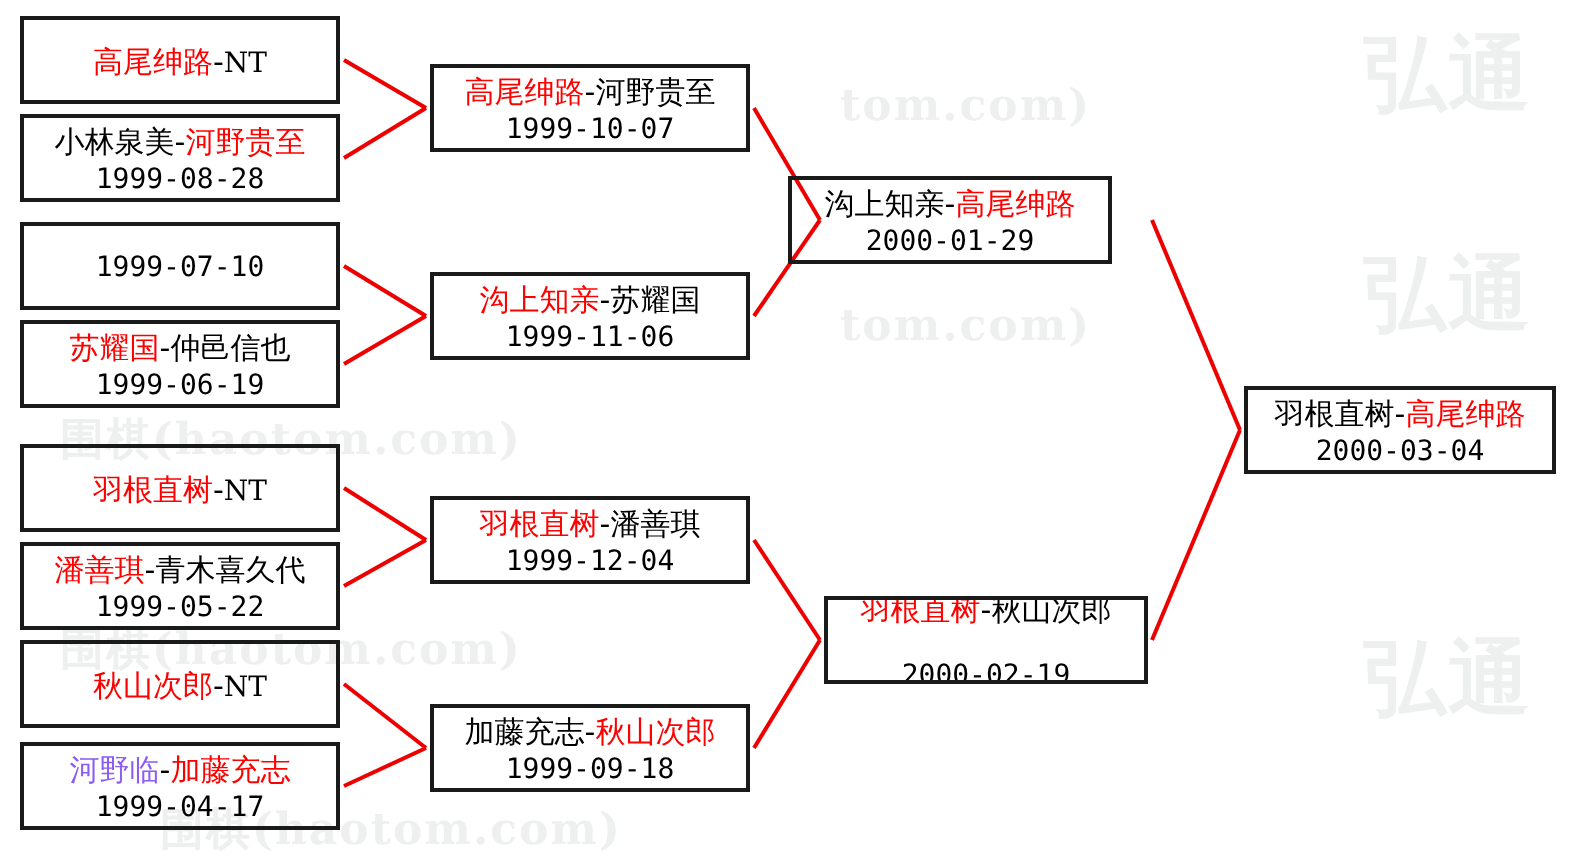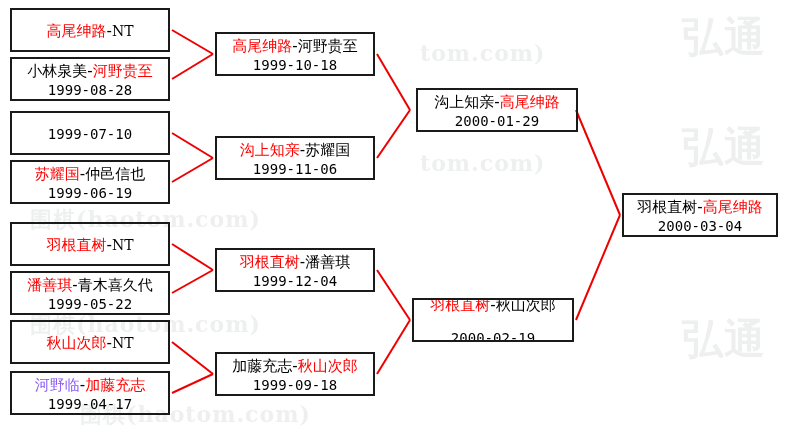--- a/index.html
+++ b/index.html
@@ -140,35 +140,35 @@
       </div>
       <div class="match-box" style="left: 10px; top: 320px; width: 160px; height: 44px; border-color: rgb(26, 26, 26);">
         <div class="players"><span class="p-win" style="color: rgb(255, 0, 0);">秋山次郎</span><span class="p-dash" style="color: rgb(0, 0, 0);">-</span><span class="p-lose nt" style="color: rgb(0, 0, 0);">NT</span></div>
       </div>
       <div class="match-box" style="left: 10px; top: 371px; width: 160px; height: 44px; border-color: rgb(26, 26, 26);">
         <div class="players"><span class="p-lose" style="color: #8b5cf6;">河野临</span><span class="p-dash" style="color: rgb(0, 0, 0);">-</span><span class="p-win" style="color: rgb(255, 0, 0);">加藤充志</span></div>
         <div class="date">1999-04-17</div>
       </div>
       <div class="match-box" style="left: 215px; top: 32px; width: 160px; height: 44px; border-color: rgb(26, 26, 26);">
         <div class="players"><span class="p-win" style="color: rgb(255, 0, 0);">高尾绅路</span><span class="p-dash" style="color: rgb(0, 0, 0);">-</span><span class="p-lose" style="color: rgb(0, 0, 0);">河野贵至</span></div>
-        <div class="date">1999-10-18</div>
+        <div class="date">1999-10-07</div>
       </div>
       <div class="match-box" style="left: 215px; top: 136px; width: 160px; height: 44px; border-color: rgb(26, 26, 26);">
         <div class="players"><span class="p-win" style="color: rgb(255, 0, 0);">沟上知亲</span><span class="p-dash" style="color: rgb(0, 0, 0);">-</span><span class="p-lose" style="color: rgb(0, 0, 0);">苏耀国</span></div>
         <div class="date">1999-11-06</div>
       </div>
       <div class="match-box" style="left: 215px; top: 248px; width: 160px; height: 44px; border-color: rgb(26, 26, 26);">
         <div class="players"><span class="p-win" style="color: rgb(255, 0, 0);">羽根直树</span><span class="p-dash" style="color: rgb(0, 0, 0);">-</span><span class="p-lose" style="color: rgb(0, 0, 0);">潘善琪</span></div>
         <div class="date">1999-12-04</div>
       </div>
       <div class="match-box" style="left: 215px; top: 352px; width: 160px; height: 44px; border-color: rgb(26, 26, 26);">
         <div class="players"><span class="p-lose" style="color: rgb(0, 0, 0);">加藤充志</span><span class="p-dash" style="color: rgb(0, 0, 0);">-</span><span class="p-win" style="color: rgb(255, 0, 0);">秋山次郎</span></div>
         <div class="date">1999-09-18</div>
       </div>
-      <div class="match-box" style="left: 416px; top: 88px; width: 162px; height: 44px; border-color: rgb(26, 26, 26);">
+      <div class="match-box" style="left: 394px; top: 88px; width: 162px; height: 44px; border-color: rgb(26, 26, 26);">
         <div class="players"><span class="p-lose" style="color: rgb(0, 0, 0);">沟上知亲</span><span class="p-dash" style="color: rgb(0, 0, 0);">-</span><span class="p-win" style="color: rgb(255, 0, 0);">高尾绅路</span></div>
         <div class="date">2000-01-29</div>
       </div>
       <div class="match-box" style="left: 412px; top: 298px; width: 162px; height: 44px; border-color: rgb(26, 26, 26); gap: 14px;">
         <div class="players"><span class="p-win" style="color: rgb(255, 0, 0);">羽根直树</span><span class="p-dash" style="color: rgb(0, 0, 0);">-</span><span class="p-lose" style="color: rgb(0, 0, 0);">秋山次郎</span></div>
         <div class="date">2000-02-19</div>
       </div>
       <div class="match-box" style="left: 622px; top: 193px; width: 156px; height: 44px; border-color: rgb(26, 26, 26);">
         <div class="players"><span class="p-lose" style="color: rgb(0, 0, 0);">羽根直树</span><span class="p-dash" style="color: rgb(0, 0, 0);">-</span><span class="p-win" style="color: rgb(255, 0, 0);">高尾绅路</span></div>
         <div class="date">2000-03-04</div>

